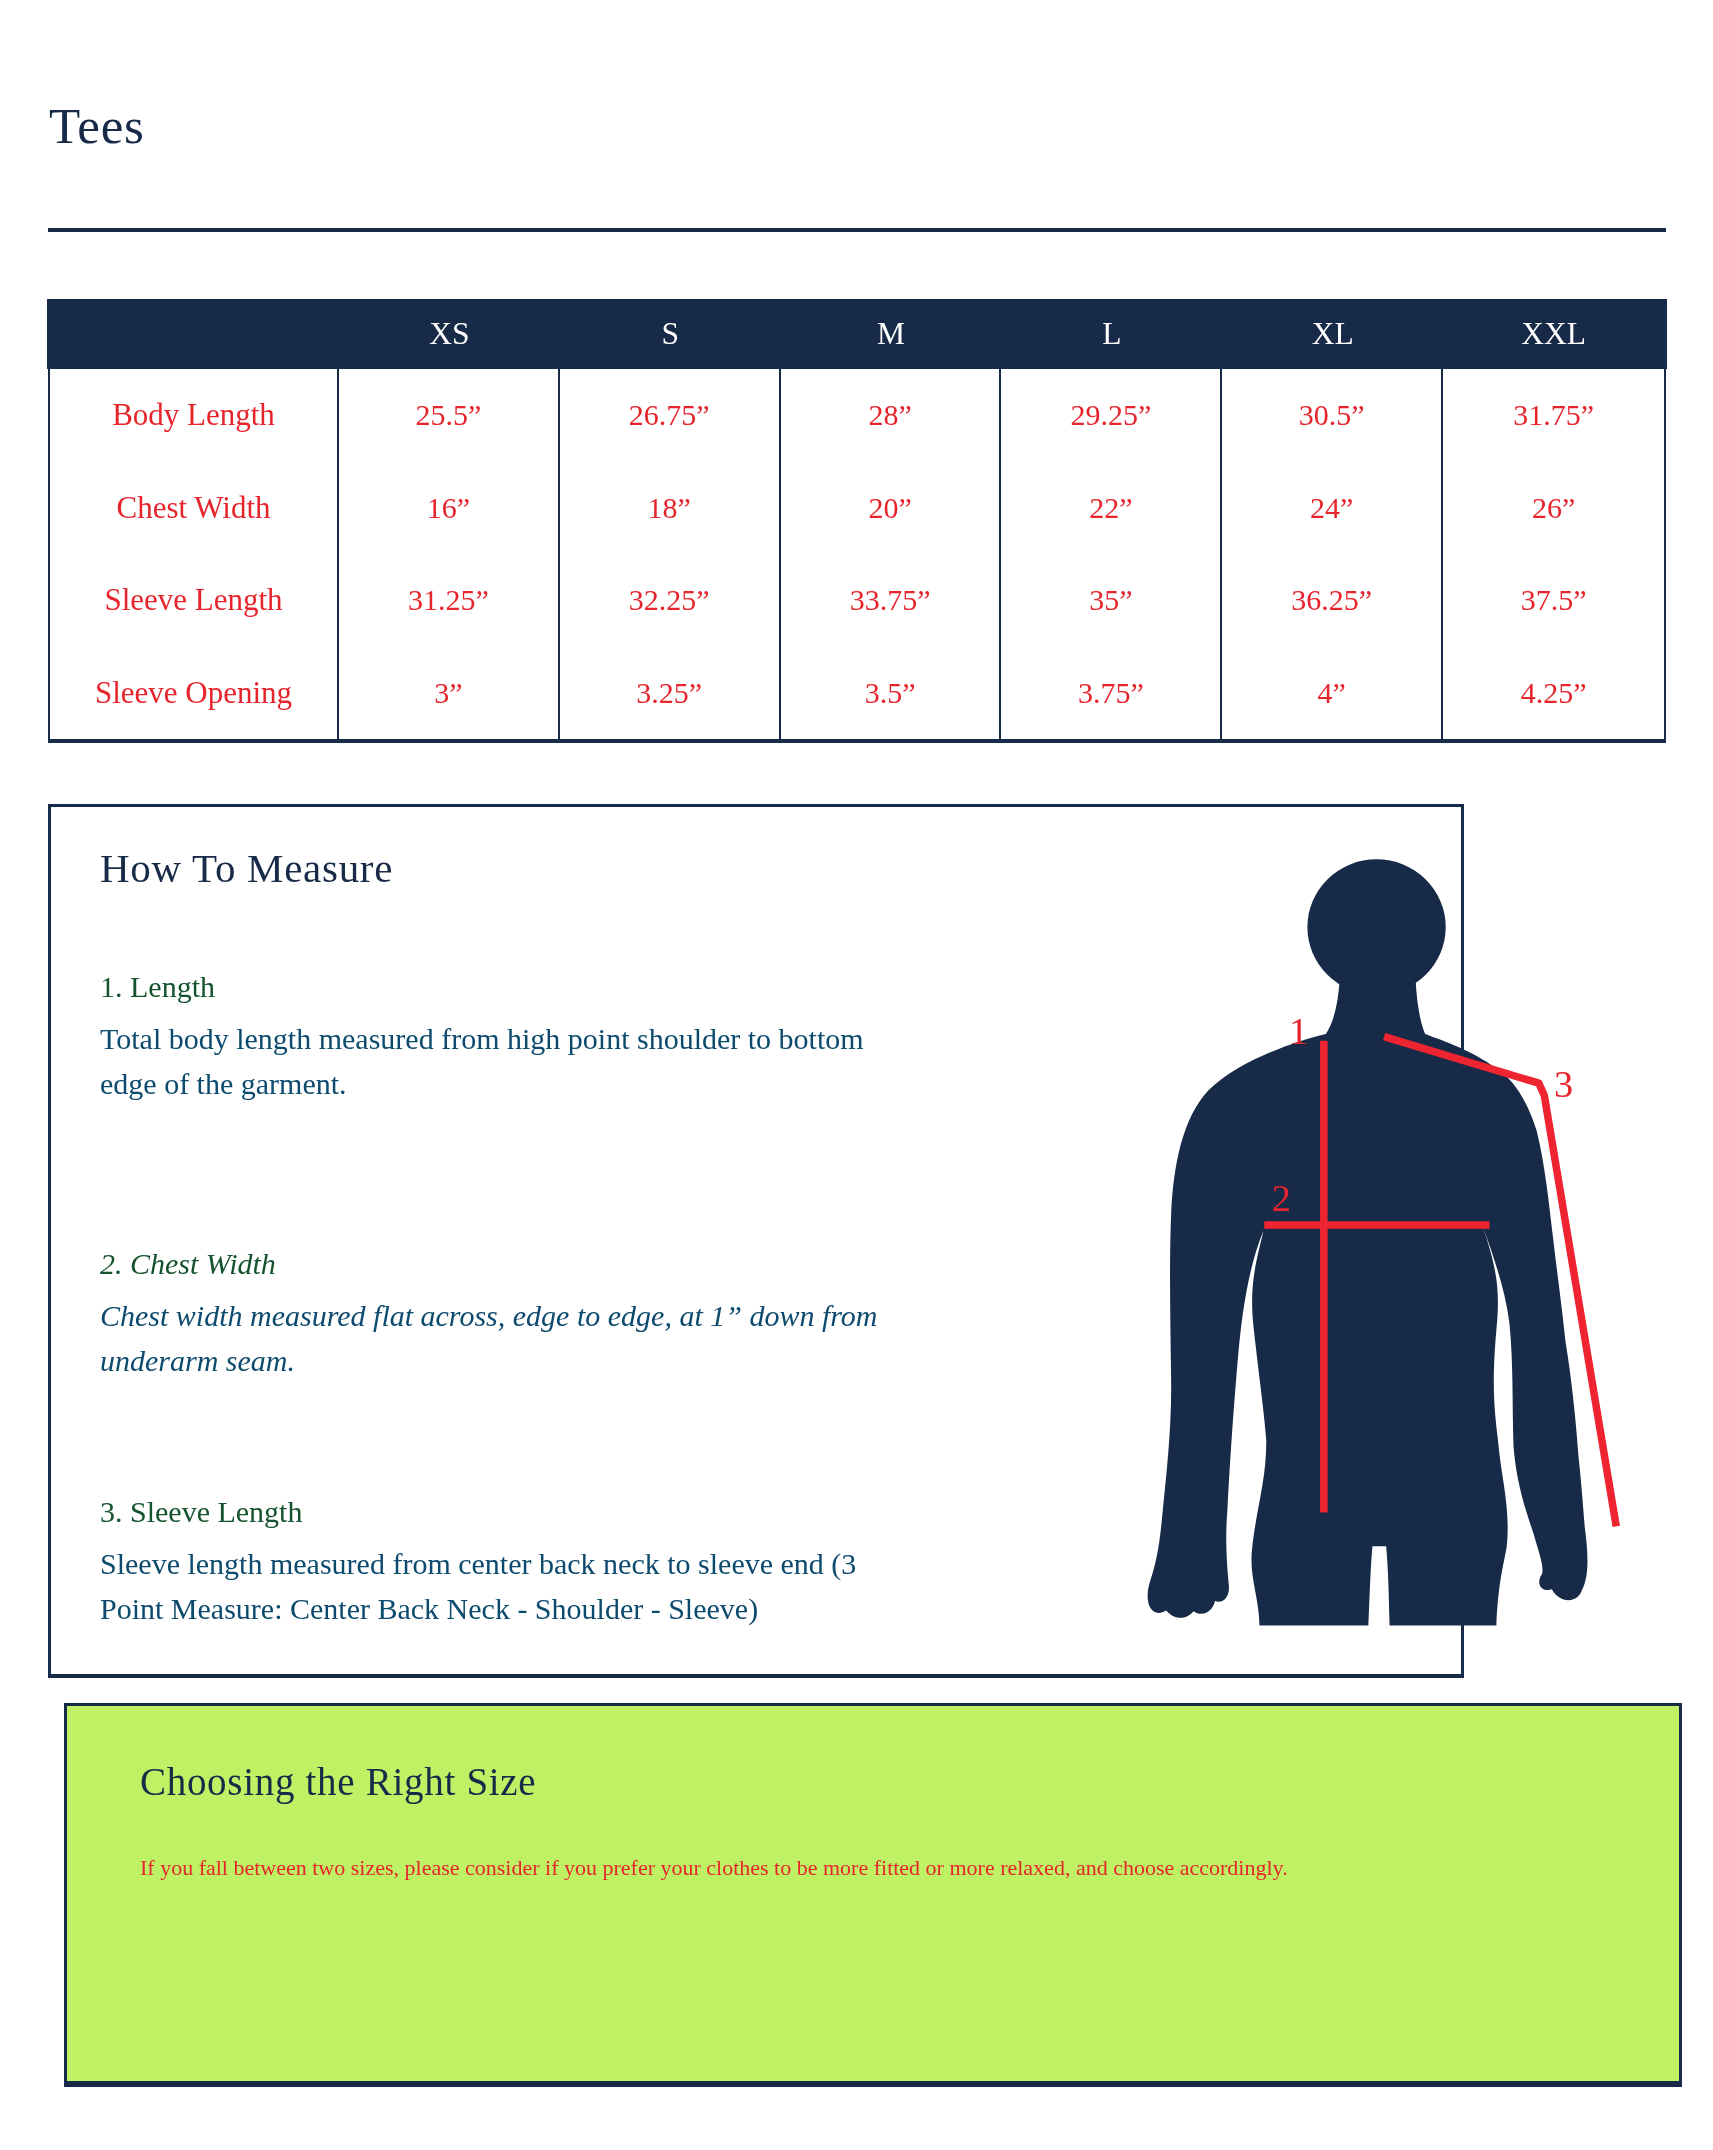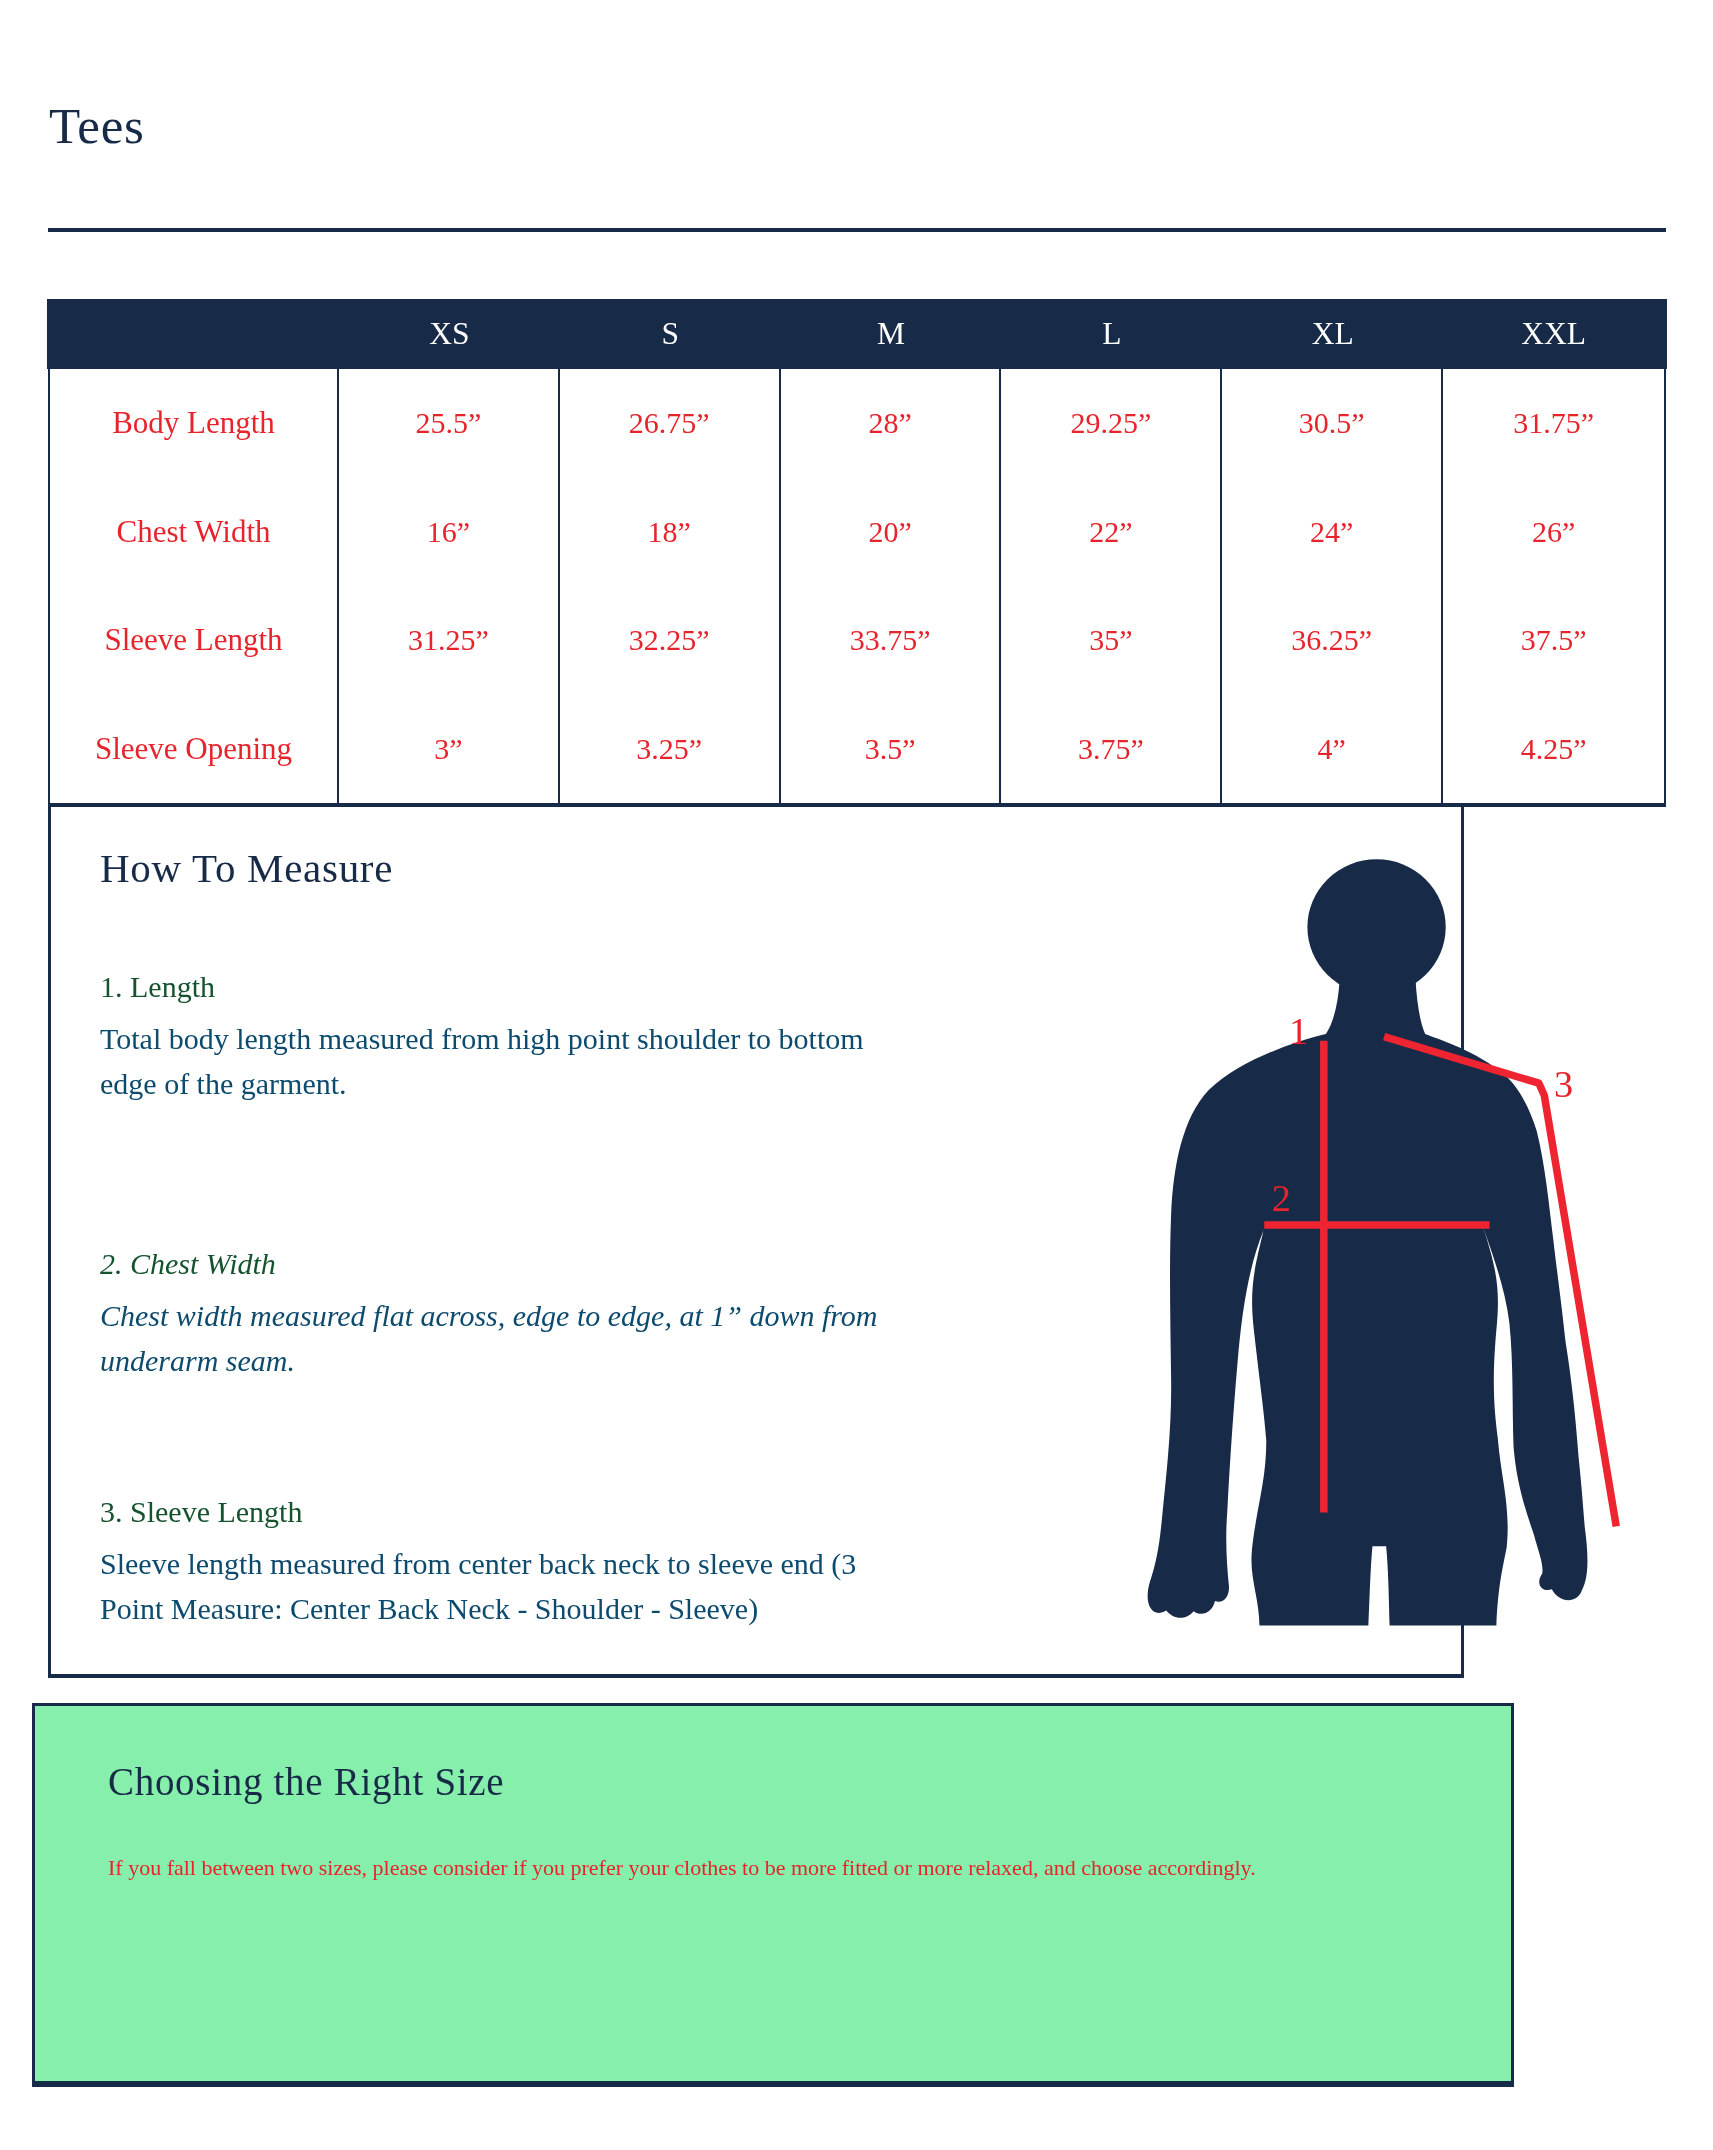--- a/index.html
+++ b/index.html
@@ -9,21 +9,21 @@
   }
   .page-title{
     position:absolute;left:49px;top:101px;font-size:51px;line-height:1;
     color:#172A47;letter-spacing:0.7px;
   }
   .title-divider{
     position:absolute;left:48px;top:228px;width:1618px;height:4.1px;background:#172A47;
   }
   
   .size-table{
-    position:absolute;left:48px;top:299px;width:1618px;height:508px;
+    position:absolute;left:48px;top:299px;width:1618px;height:444px;
     display:grid;grid-template-columns:289px repeat(6,1fr);
     grid-template-rows:70px repeat(4,1fr);
     box-sizing:border-box;
     border-left:2.7px solid #172A47;border-right:2.7px solid #172A47;border-bottom:4.8px solid #172A47;
   }
   .st-head{
     background:#172A47;color:#ffffff;font-size:31.5px;
     display:flex;align-items:center;justify-content:center;
     margin-left:-2.7px;margin-right:-2.7px;
   }
@@ -44,22 +44,22 @@
   .htm-step{position:absolute;left:49px;width:808px;}
   .htm-step .step-title{color:#14532d;font-size:30px;margin:0 0 12.3px 0;}
   .htm-step .step-desc{color:#0c4a6e;font-size:30px;line-height:45px;margin:0;}
   .step-1{top:163px;}
   .step-2{top:440px;font-style:italic;}
   .step-3{top:688px;}
   .figure-wrap{position:absolute;left:1081px;top:16.4px;width:548px;height:856px;}
   .figure-wrap svg{display:block;width:100%;height:100%;}
   
   .choose-box{
-    position:absolute;left:32px;top:1703px;width:1482px;height:384px;
-    box-sizing:border-box;border:3.4px solid #172A47;border-bottom-width:6.2px;background:#86efac;
+    position:absolute;left:64px;top:1703px;width:1618px;height:384px;
+    box-sizing:border-box;border:3.4px solid #172A47;border-bottom-width:6.2px;background:#bef264;
   }
   .choose-heading{
     position:absolute;left:73px;top:53px;font-size:39px;color:#172A47;letter-spacing:0.7px;
   }
   .choose-body{
     position:absolute;left:73px;top:136px;width:1322px;
     color:#E7242C;font-size:22px;line-height:52px;
   }
 </style>
 </head>

